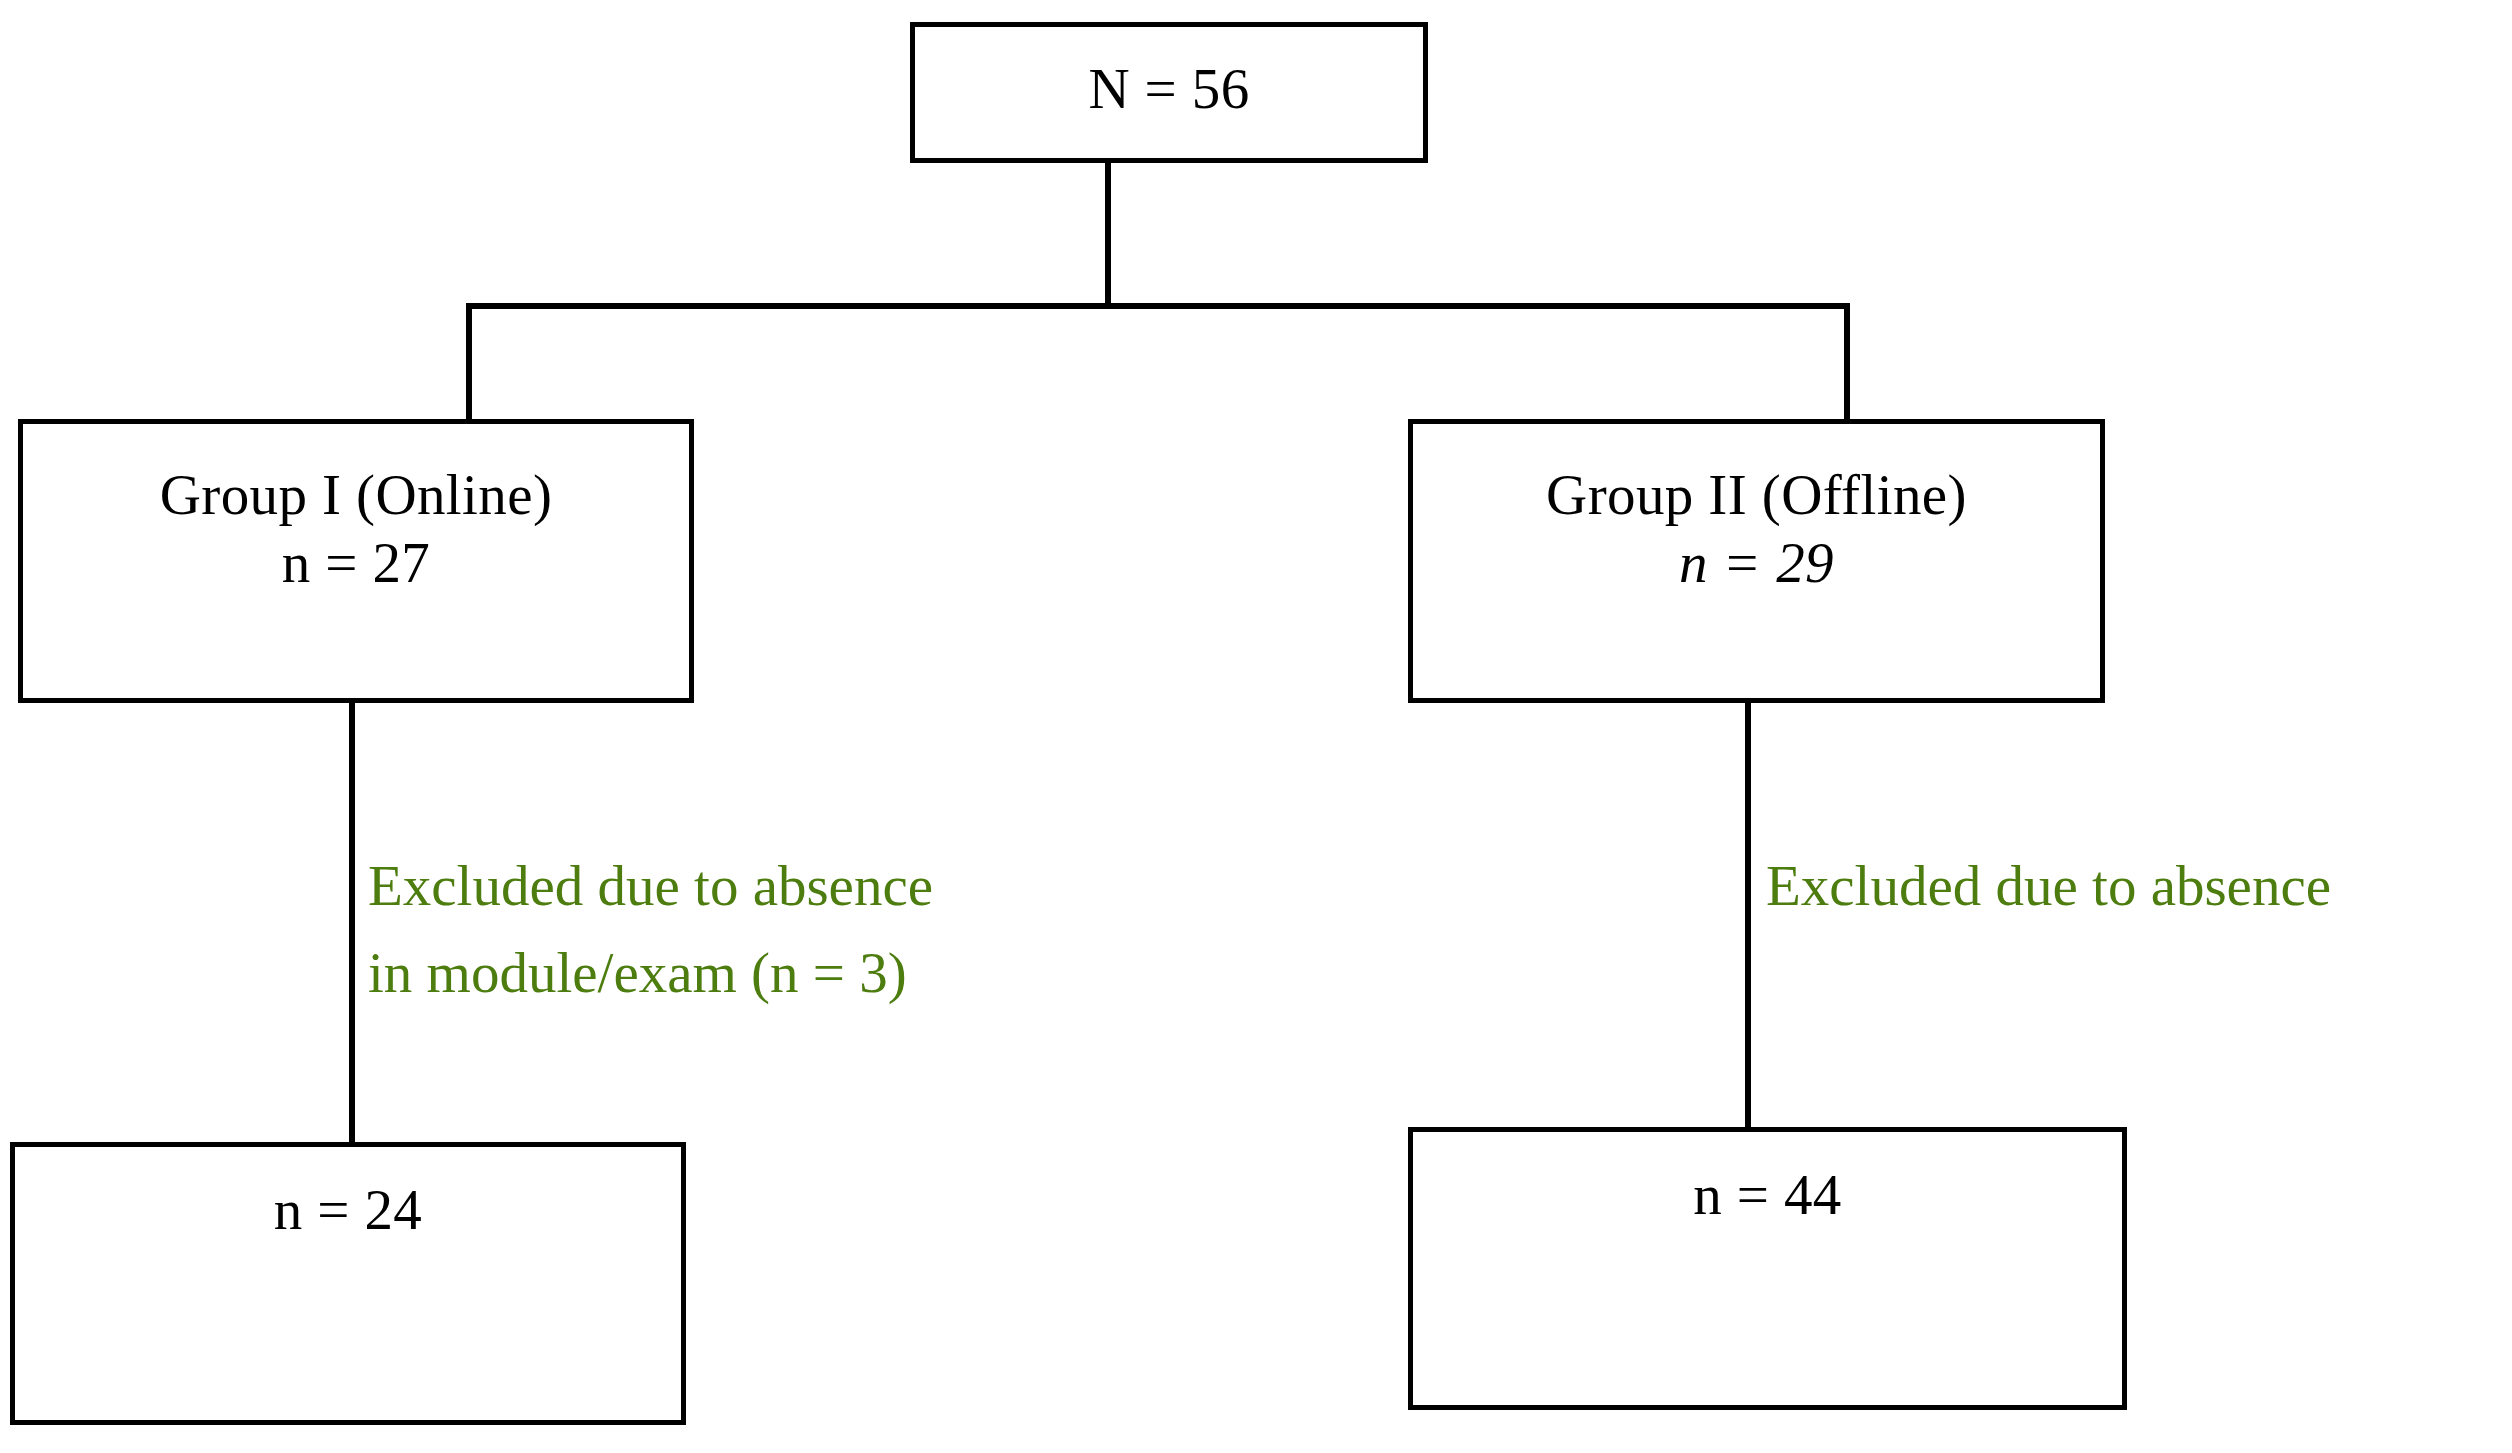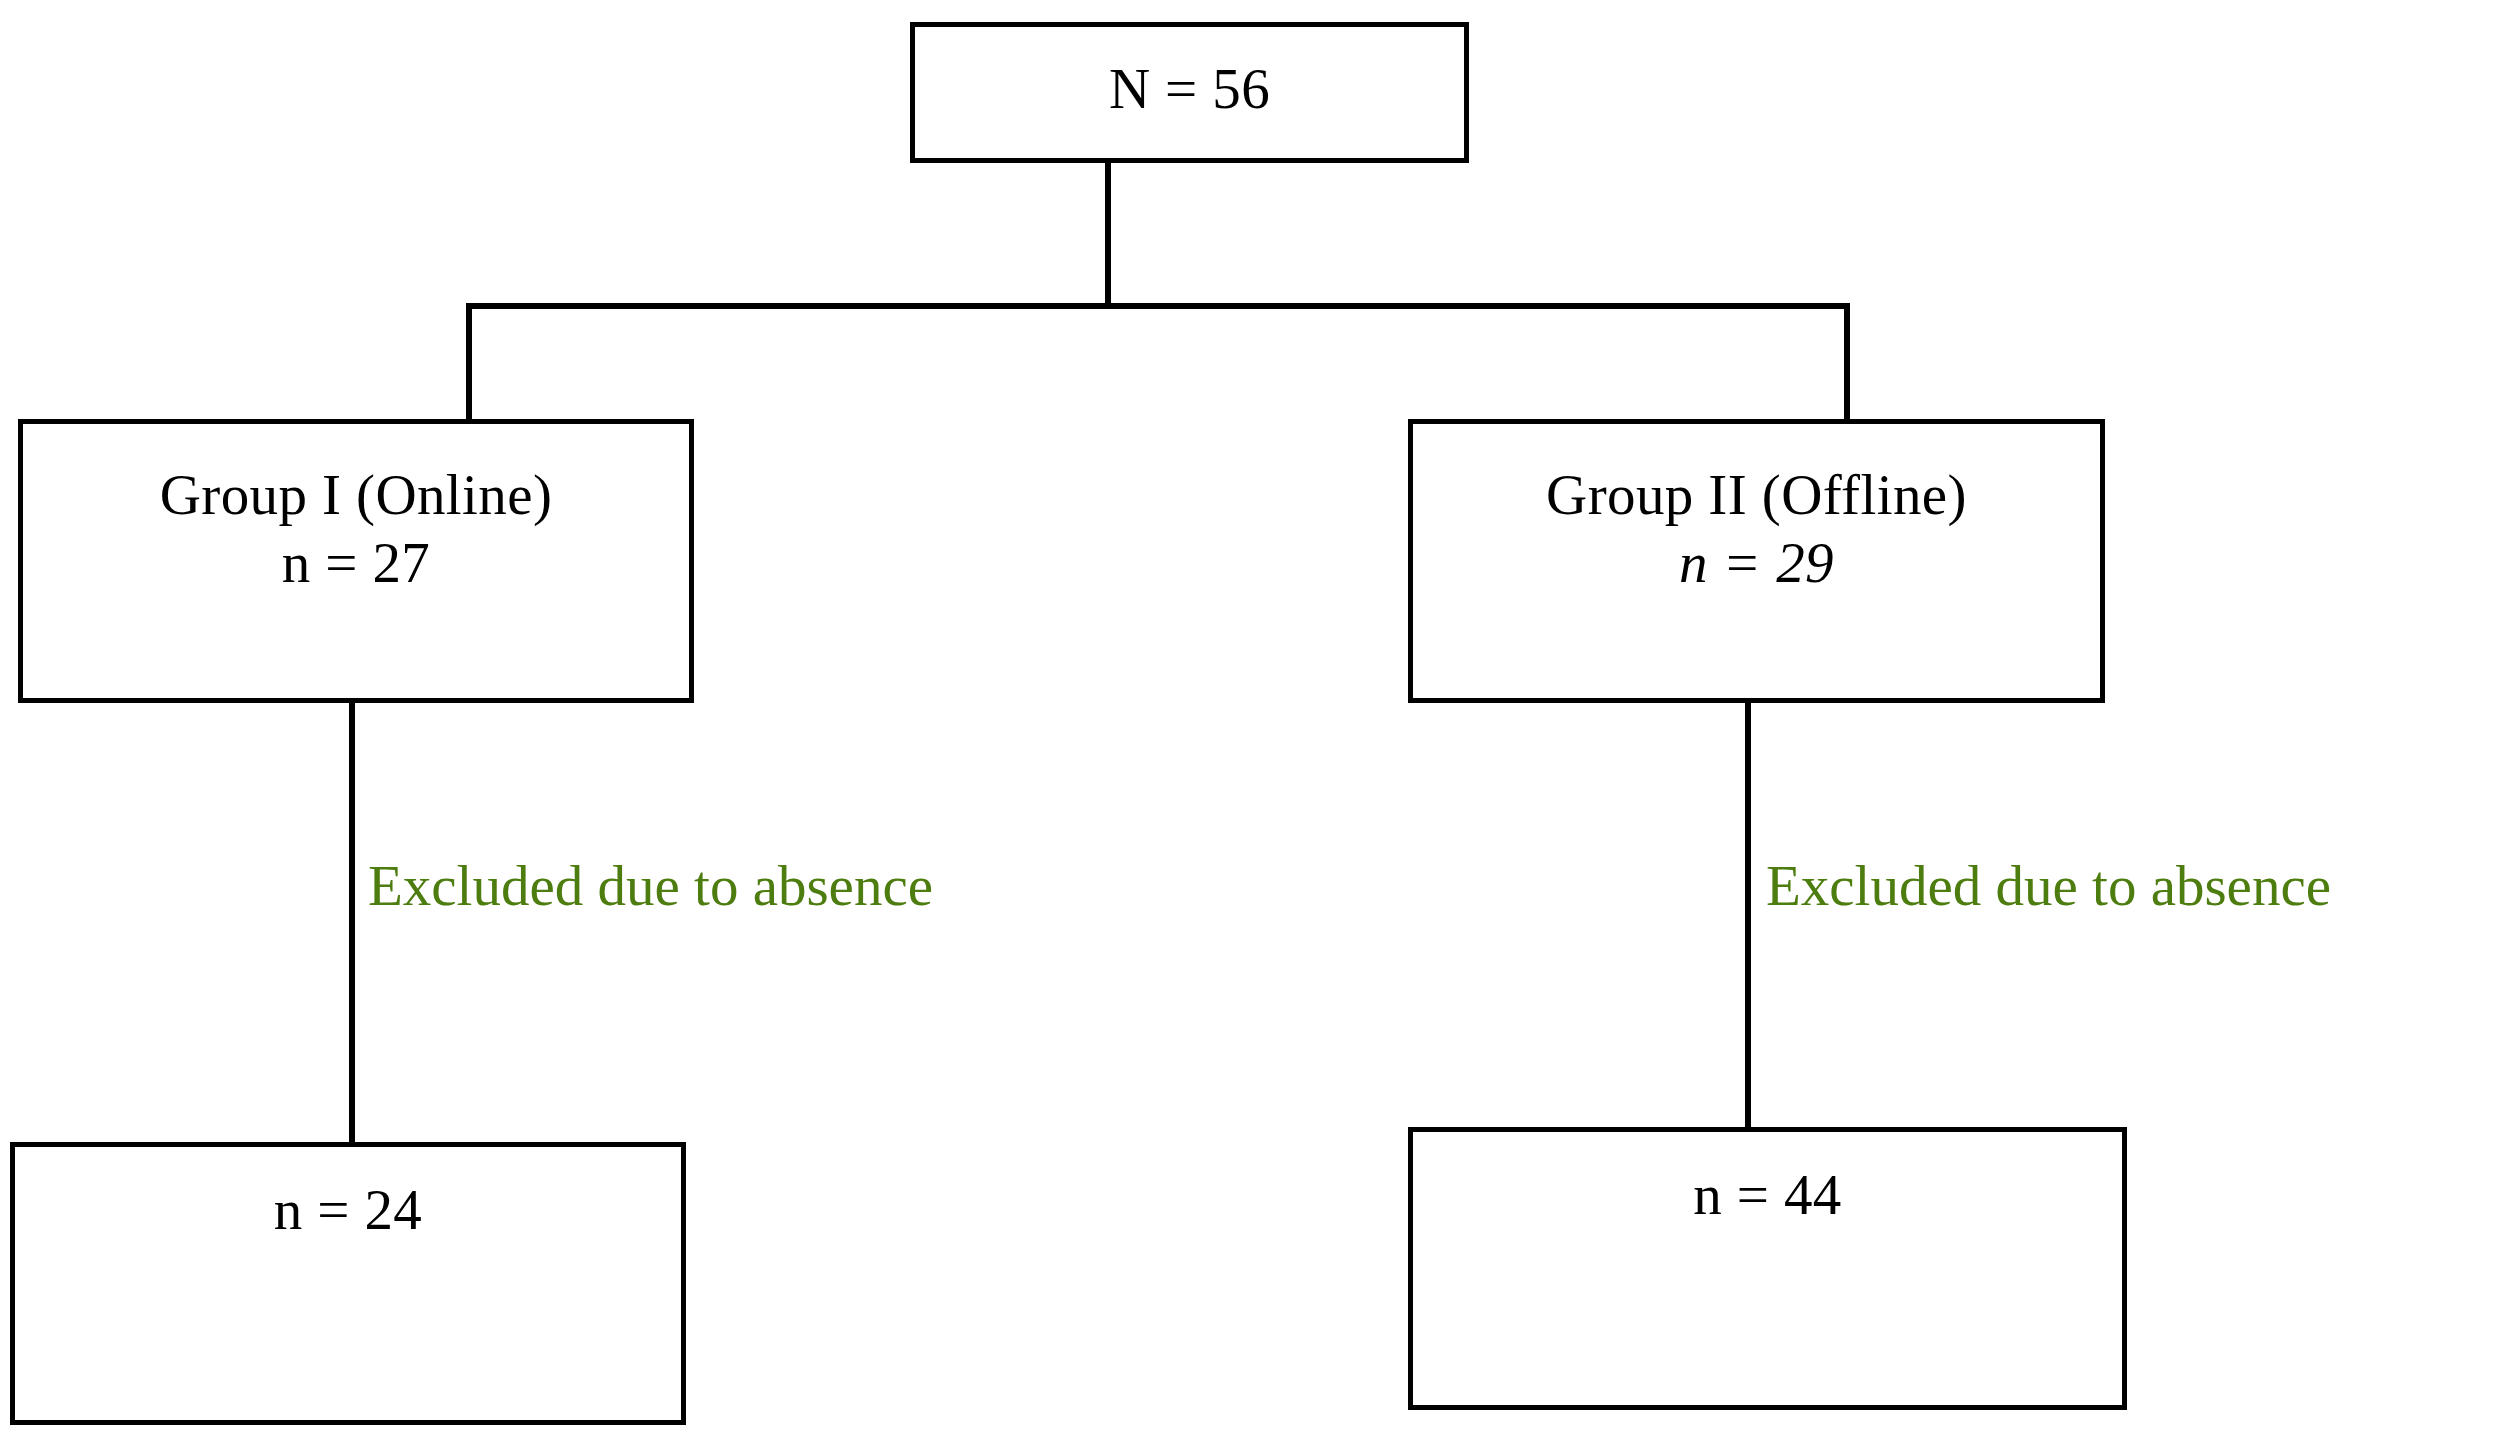--- a/index.html
+++ b/index.html
@@ -64,21 +64,21 @@
     white-space: nowrap;
   }
   .side-note .ln { display: block; }
   .side-note .ln + .ln { margin-top: 30px; }
 </style>
 </head>
 <body>
 
 <div id="flowchart-canvas">
 
-  <div class="node-box" style="left:910px; top:22px; width:559px; height:141px;">
+  <div class="node-box" style="left:910px; top:22px; width:518px; height:141px;">
     <div class="node-text root-text">N = 56</div>
   </div>
 
   <div class="conn-v" style="left:1105px; top:163px; height:146px;"></div>
 
   <div class="conn-h" style="left:466px; top:303px; width:1383px;"></div>
 
   <div class="conn-v" style="left:466px; top:303px; height:119px;"></div>
 
   <div class="conn-v" style="left:1844px; top:303px; height:119px;"></div>
@@ -92,20 +92,21 @@
     <div class="node-text group-text">Group II (Offline)</div>
     <div class="node-text" style="top:107px;font-style:italic;">n = 29</div>
   </div>
 
   <div class="conn-v" style="left:349px; top:701px; height:444px;"></div>
 
   <div class="conn-v" style="left:1745px; top:701px; height:428px;"></div>
 
   <div class="side-note" style="left:368px; top:857px;">
     <span class="ln">Excluded due to absence</span>
+    <span class="ln">in module/exam (n = 3)</span>
   </div>
 
   <div class="side-note" style="left:1766px; top:857px;">
     <span class="ln">Excluded due to absence</span>
   </div>
 
   <div class="node-box" style="left:10px; top:1142px; width:676px; height:283px;">
     <div class="node-text bottom-text">n = 24</div>
   </div>
 

